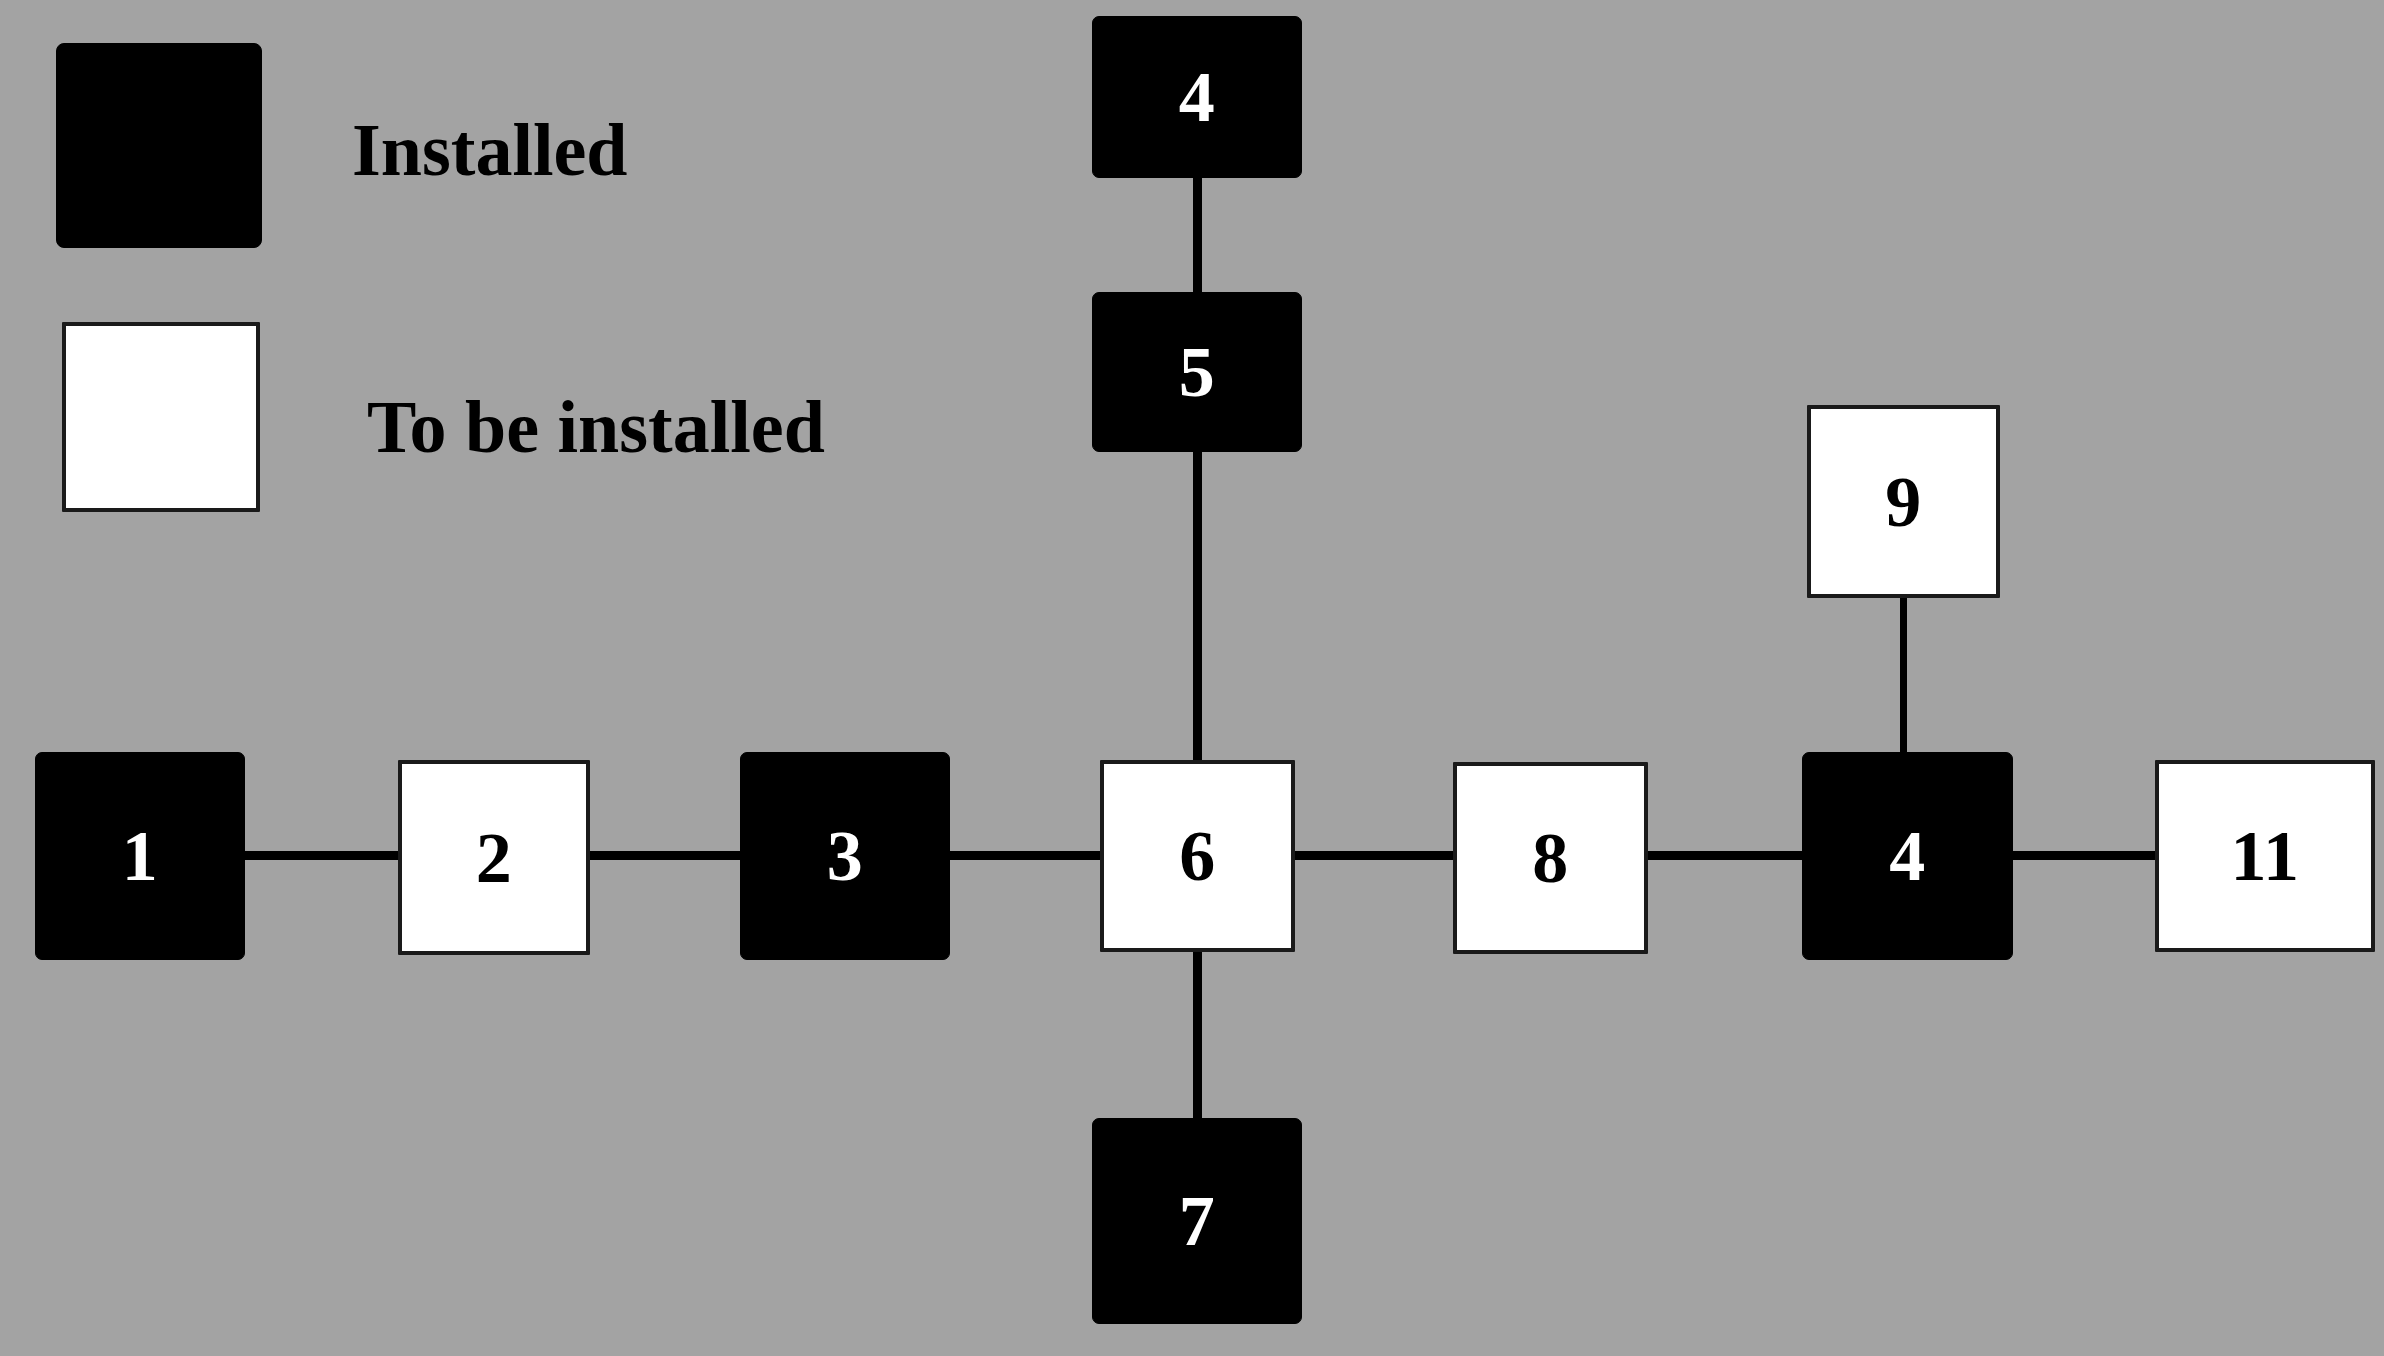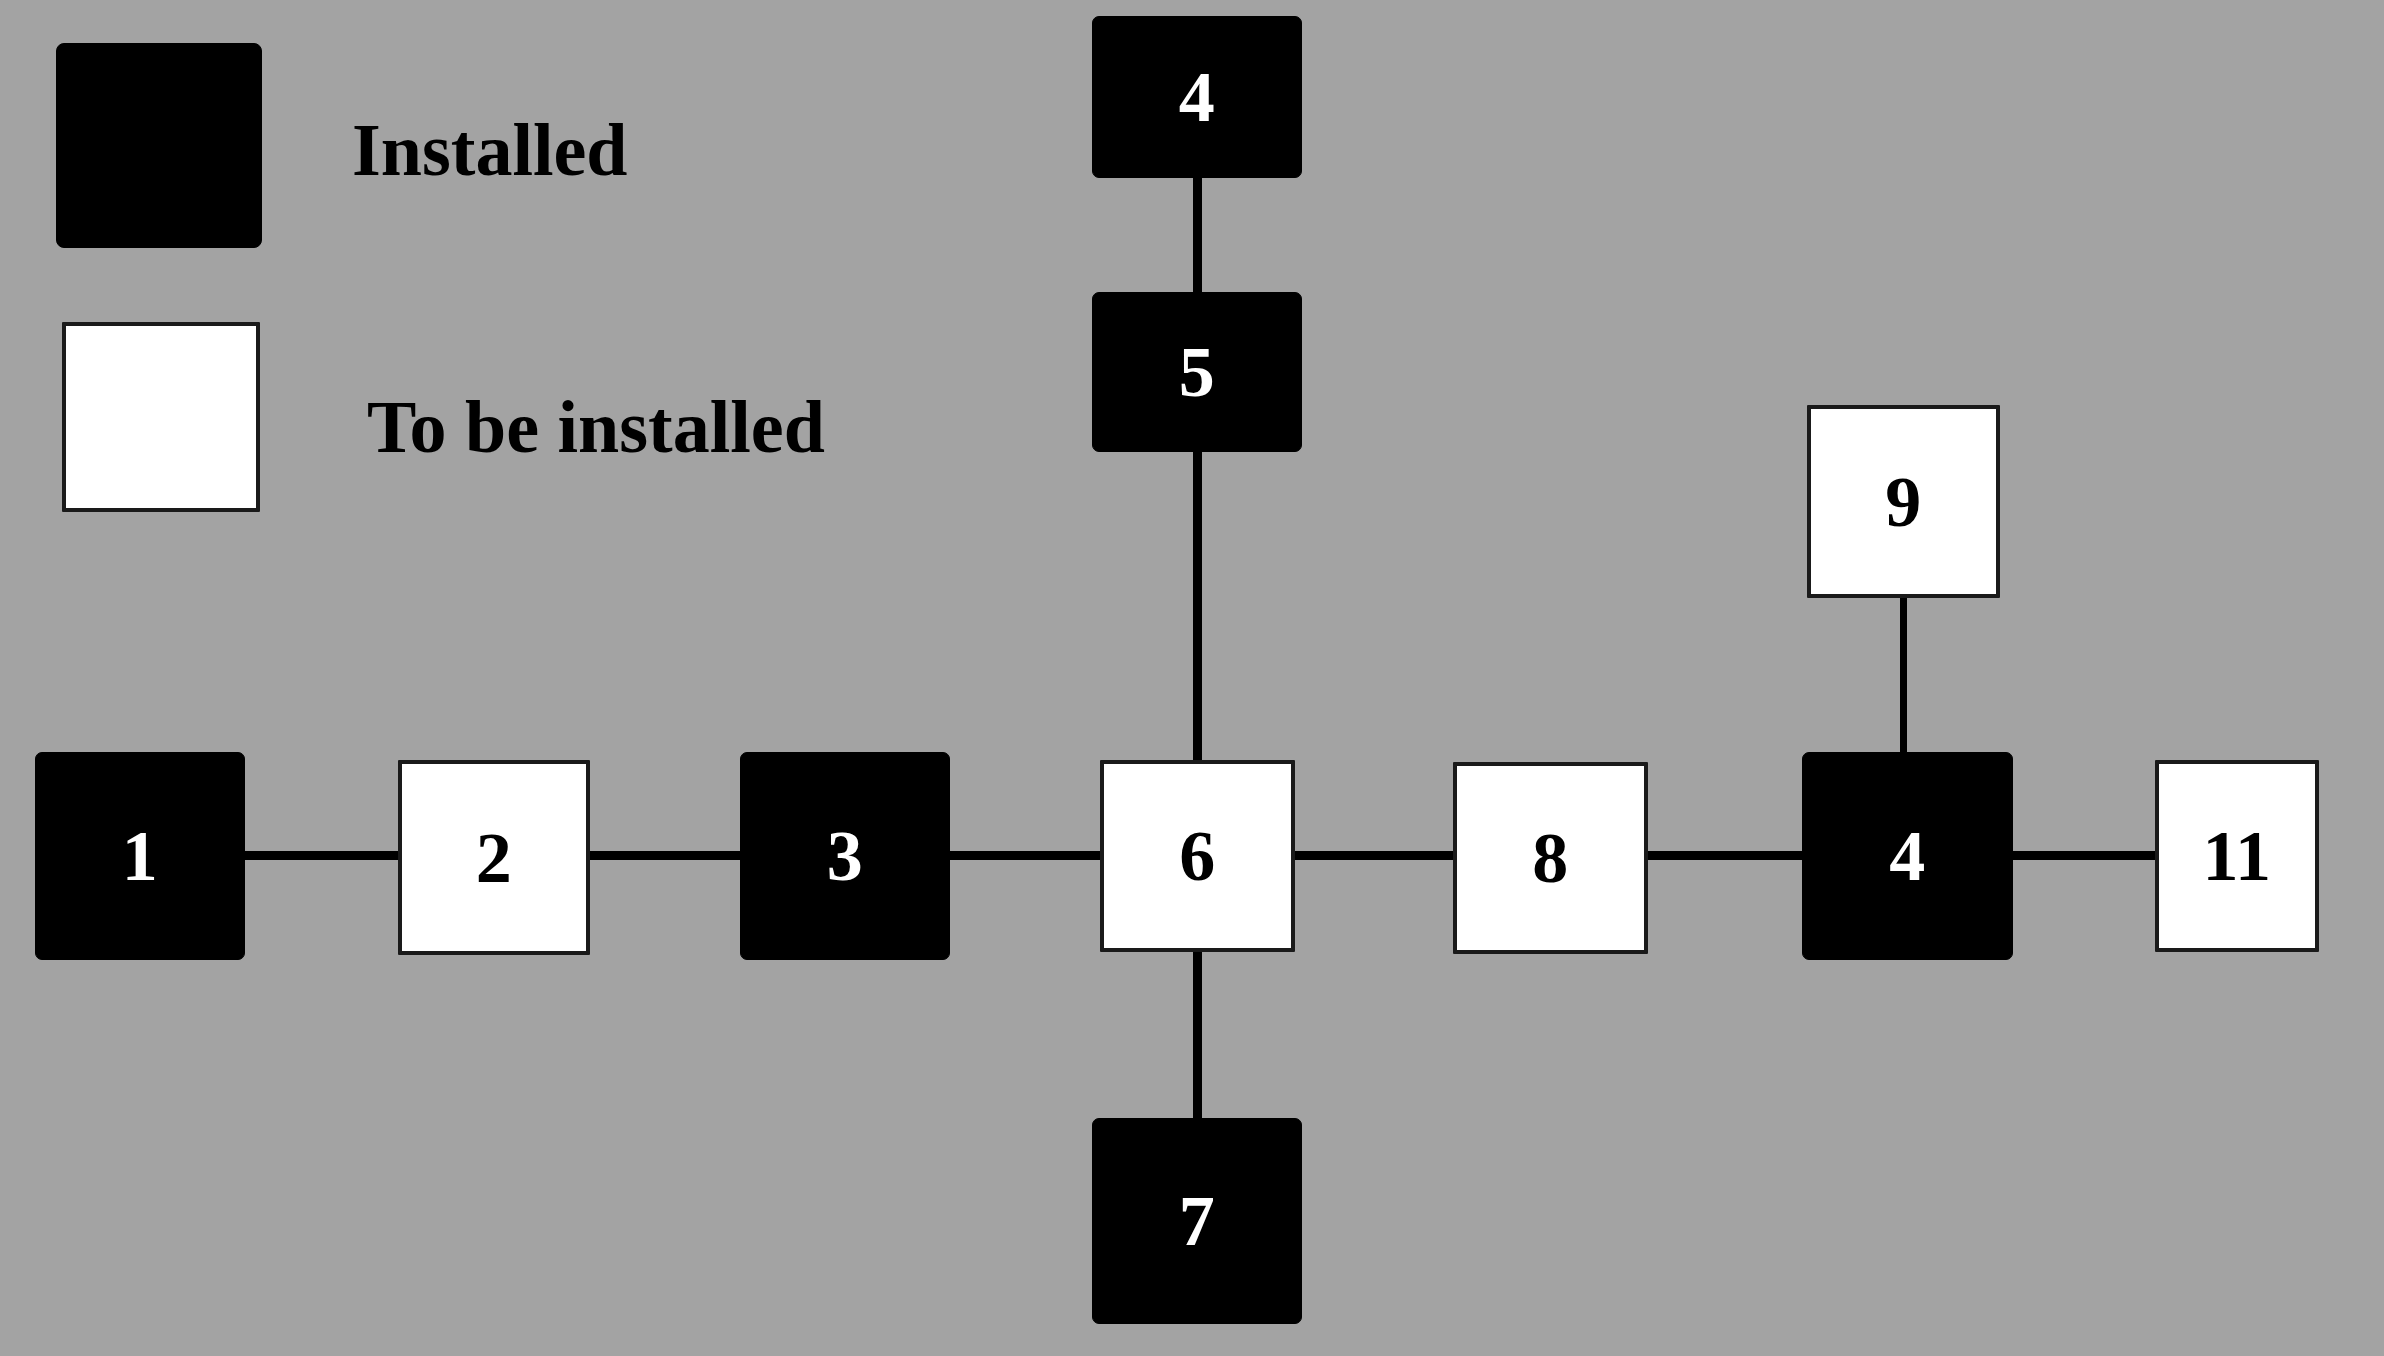--- a/index.html
+++ b/index.html
@@ -146,17 +146,17 @@
   </div>
 
   <div class="node tobe" style="left:1807px; top:405px; width:193px; height:193px;">
     <span class="label">9</span>
   </div>
 
   <div class="node installed" style="left:1802px; top:752px; width:211px; height:208px;">
     <span class="label">4</span>
   </div>
 
-  <div class="node tobe" style="left:2155px; top:760px; width:164px; height:192px;">
+  <div class="node tobe" style="left:2155px; top:760px; width:220px; height:192px;">
     <span class="label">11</span>
   </div>
 
 </div>
 
 </body></html>

